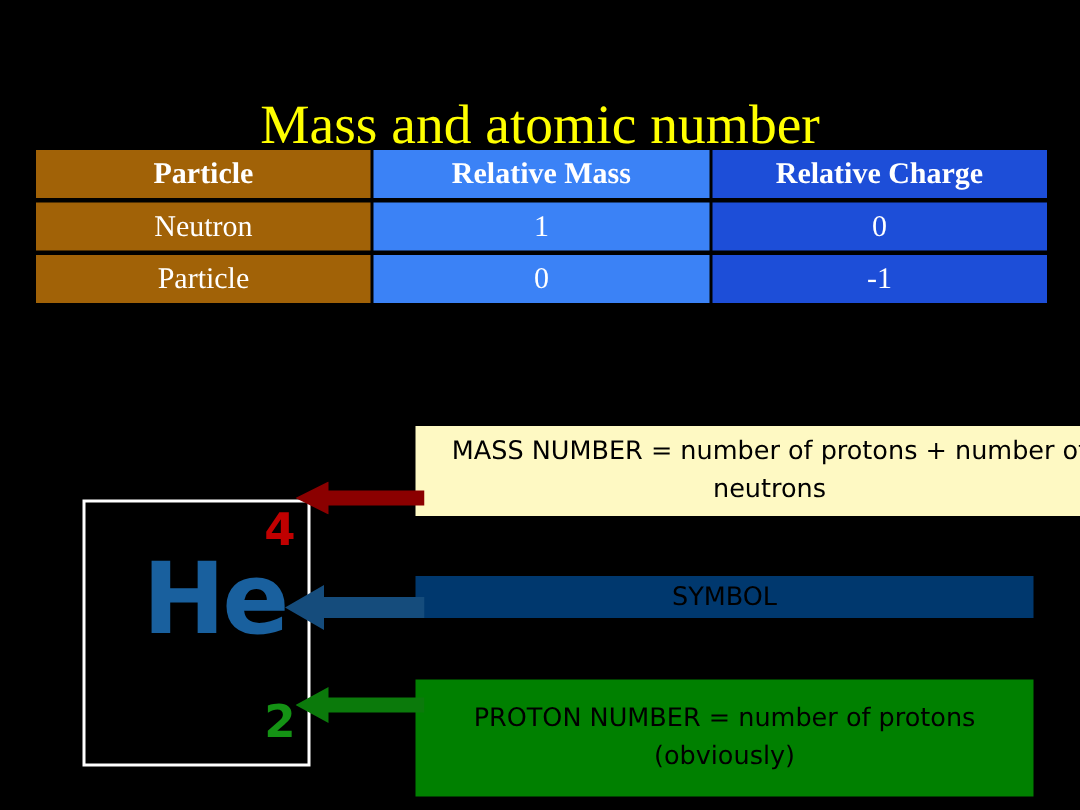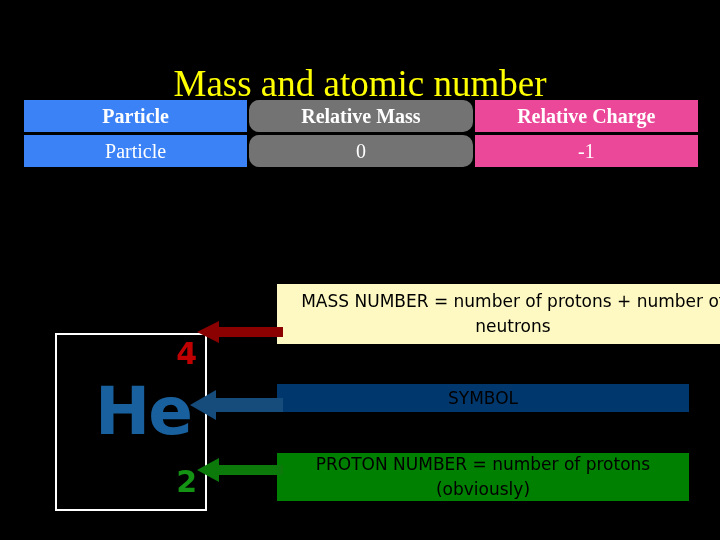--- a/index.html
+++ b/index.html
@@ -44,39 +44,39 @@
     font-family: "Liberation Serif", serif;
     color: #ffffff;
     text-align: center;
     font-size: 20px;
     padding: 0;
     height: 32px;
     vertical-align: middle;
     font-weight: normal;
   }
   #particle-table th { font-weight: bold; }
-  .col-particle { background: #3b82f6; width: 226px; }
-  .col-mass     { background: #737373; width: 226px; border-radius: 10px; }
-  .col-charge   { background: #ec4899; width: 226px; }
+  .col-particle { background: #a16207; width: 226px; }
+  .col-mass     { background: #3b82f6; width: 226px; }
+  .col-charge   { background: #1d4ed8; width: 226px; }
 
   
   #symbol-box {
     position: absolute;
     left: 55px;
     top: 333px;
     width: 152px;
     height: 178px;
     border: 2px solid #ffffff;
     box-sizing: border-box;
     z-index: 2;
   }
   #he-symbol {
     position: absolute;
     left: 38px;
-    top: 44px;
+    top: 32px;
     color: #19609e;
     font-family: "DejaVu Sans", sans-serif;
     font-weight: bold;
     font-size: 66px;
     line-height: 66px;
     letter-spacing: -2px;
   }
   #mass-number {
     position: absolute;
     right: 8px;
@@ -115,21 +115,21 @@
   }
   #callout-mass {
     left: 277px;  top: 284px;  width: 472px; height: 60px;
     background: #fef9c3;
   }
   #callout-symbol {
     left: 277px;  top: 384px;  width: 412px; height: 28px;
     background: #00386e;
   }
   #callout-proton {
-    left: 277px;  top: 453px;  width: 412px; height: 48px;
+    left: 277px;  top: 453px;  width: 412px; height: 78px;
     background: #008000;
   }
 
   
   .arrow { position: absolute; z-index: 3; }
   #arrow-mass   { left: 197px; top: 321px; }
   #arrow-symbol { left: 190px; top: 390px; }
   #arrow-proton { left: 197px; top: 458px; }
 </style>
 </head>
@@ -139,20 +139,25 @@
 
 <table id="particle-table">
   <thead>
     <tr>
       <th class="col-particle">Particle</th>
       <th class="col-mass">Relative Mass</th>
       <th class="col-charge">Relative Charge</th>
     </tr>
   </thead>
   <tbody>
+    <tr>
+      <td class="col-particle">Neutron</td>
+      <td class="col-mass">1</td>
+      <td class="col-charge">0</td>
+    </tr>
     <tr>
       <td class="col-particle">Particle</td>
       <td class="col-mass">0</td>
       <td class="col-charge">-1</td>
     </tr>
   </tbody>
 </table>
 
 <div id="symbol-box">
   <div id="mass-number">4</div>

